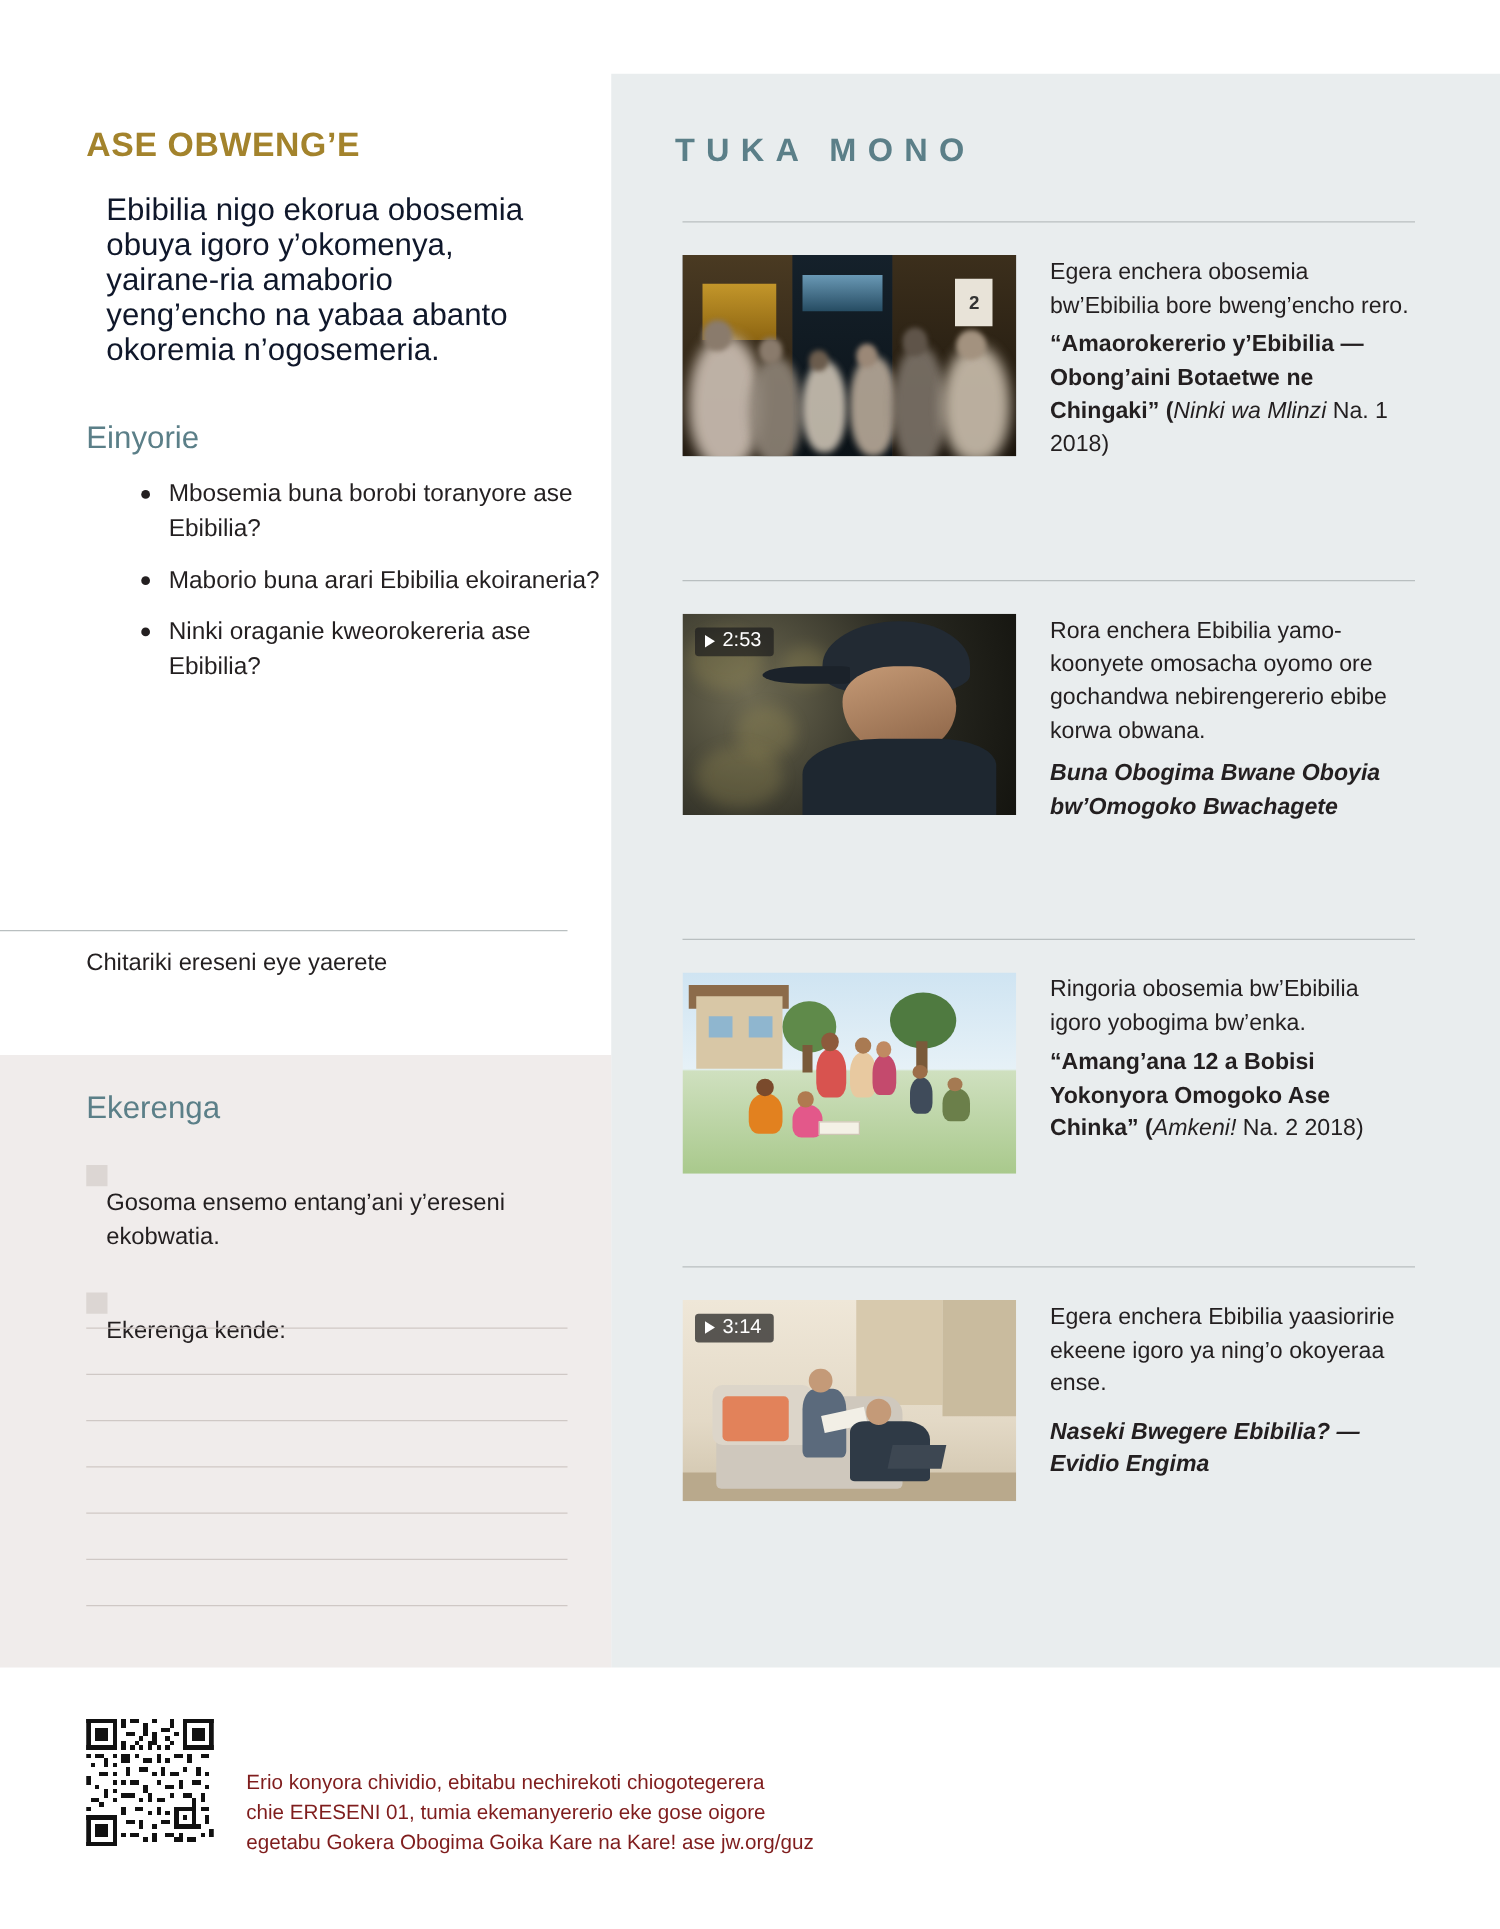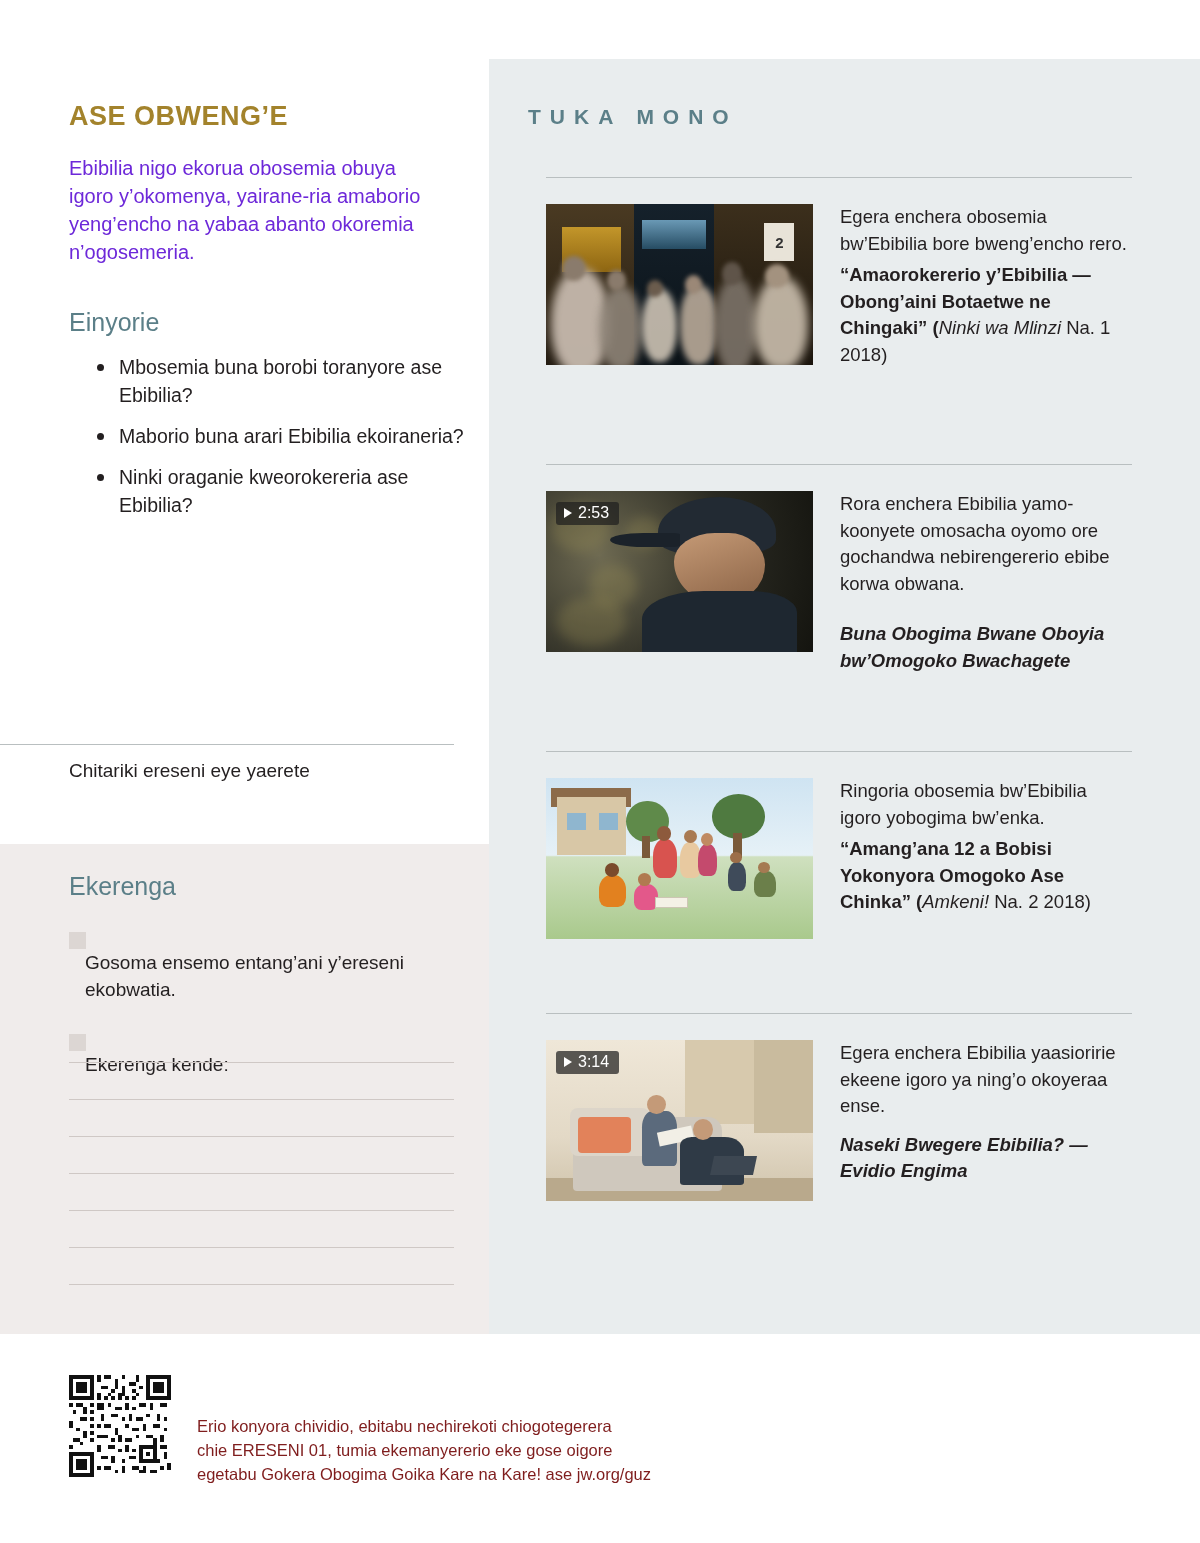--- a/index.html
+++ b/index.html
@@ -41,34 +41,34 @@
   }
   .h-gold {
     font-size: 27px;
     font-weight: bold;
     letter-spacing: 0.5px;
     color: #a3832c;
     margin: 0 0 22px 0;
     text-transform: uppercase;
   }
   .intro {
-    font-size: 20px;
+    font-size: 25px;
     line-height: 28px;
-    color: #6d28d9;
-    margin: 0;
+    color: #0f172a;
+    margin: 16px;
     width: 360px;
   }
   .h-teal {
     font-size: 25px;
     color: #5b7f88;
     margin: 42px 0 16px 0;
     font-weight: normal;
   }
   ul.q-list {
-    margin: 0; padding: 0 0 0 28px;
+    margin: 16px; padding: 0 0 0 28px;
     list-style: none;
   }
   ul.q-list li {
     position: relative;
     font-size: 19.5px;
     line-height: 28px;
     margin-bottom: 13px;
     padding-left: 22px;
     width: 370px;
   }
@@ -125,22 +125,22 @@
   }
   .rule {
     height: 1px;
     background: #cfc8c5;
     margin-bottom: 36px;
   }
 
   
   .tuka-title {
     position: absolute;
-    left: 528px; top: 105px;
-    font-size: 21px;
+    left: 540px; top: 105px;
+    font-size: 26px;
     font-weight: bold;
     letter-spacing: 9px;
     color: #5b7f88;
   }
   .row {
     position: absolute;
     left: 546px;
     width: 586px;
   }
   .row-sep {
@@ -396,21 +396,21 @@
           <div class="face"></div>
           <div class="torso"></div>
         </div>
         <div class="time-badge">
           <span class="play-tri"></span>
           <span>2:53</span>
         </div>
       </div>
       <div class="row-text">
         <p>Rora enchera Ebibilia yamo-koonyete omosacha oyomo ore gochandwa nebirengererio ebibe korwa obwana.</p>
-        <p class="title title-ital" style="margin-top:24px;">Buna Obogima Bwane Oboyia bw’Omogoko Bwachagete</p>
+        <p class="title title-ital" style="margin-top:8px;">Buna Obogima Bwane Oboyia bw’Omogoko Bwachagete</p>
       </div>
     </div>
   </div>
 
   <div class="row" style="top:751px;">
     <div class="row-sep"></div>
     <div class="row-inner">
       <div class="thumb">
         <div class="art3">
           <div class="roof"></div>

